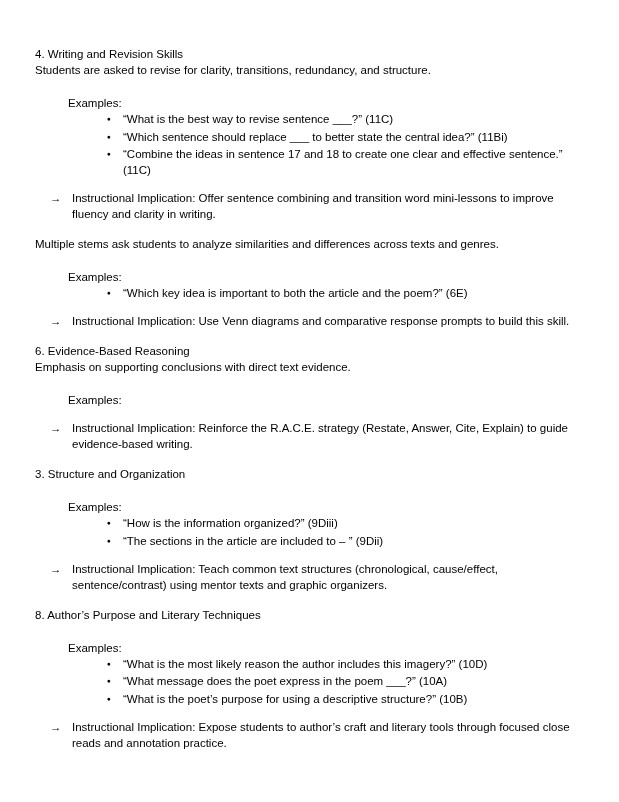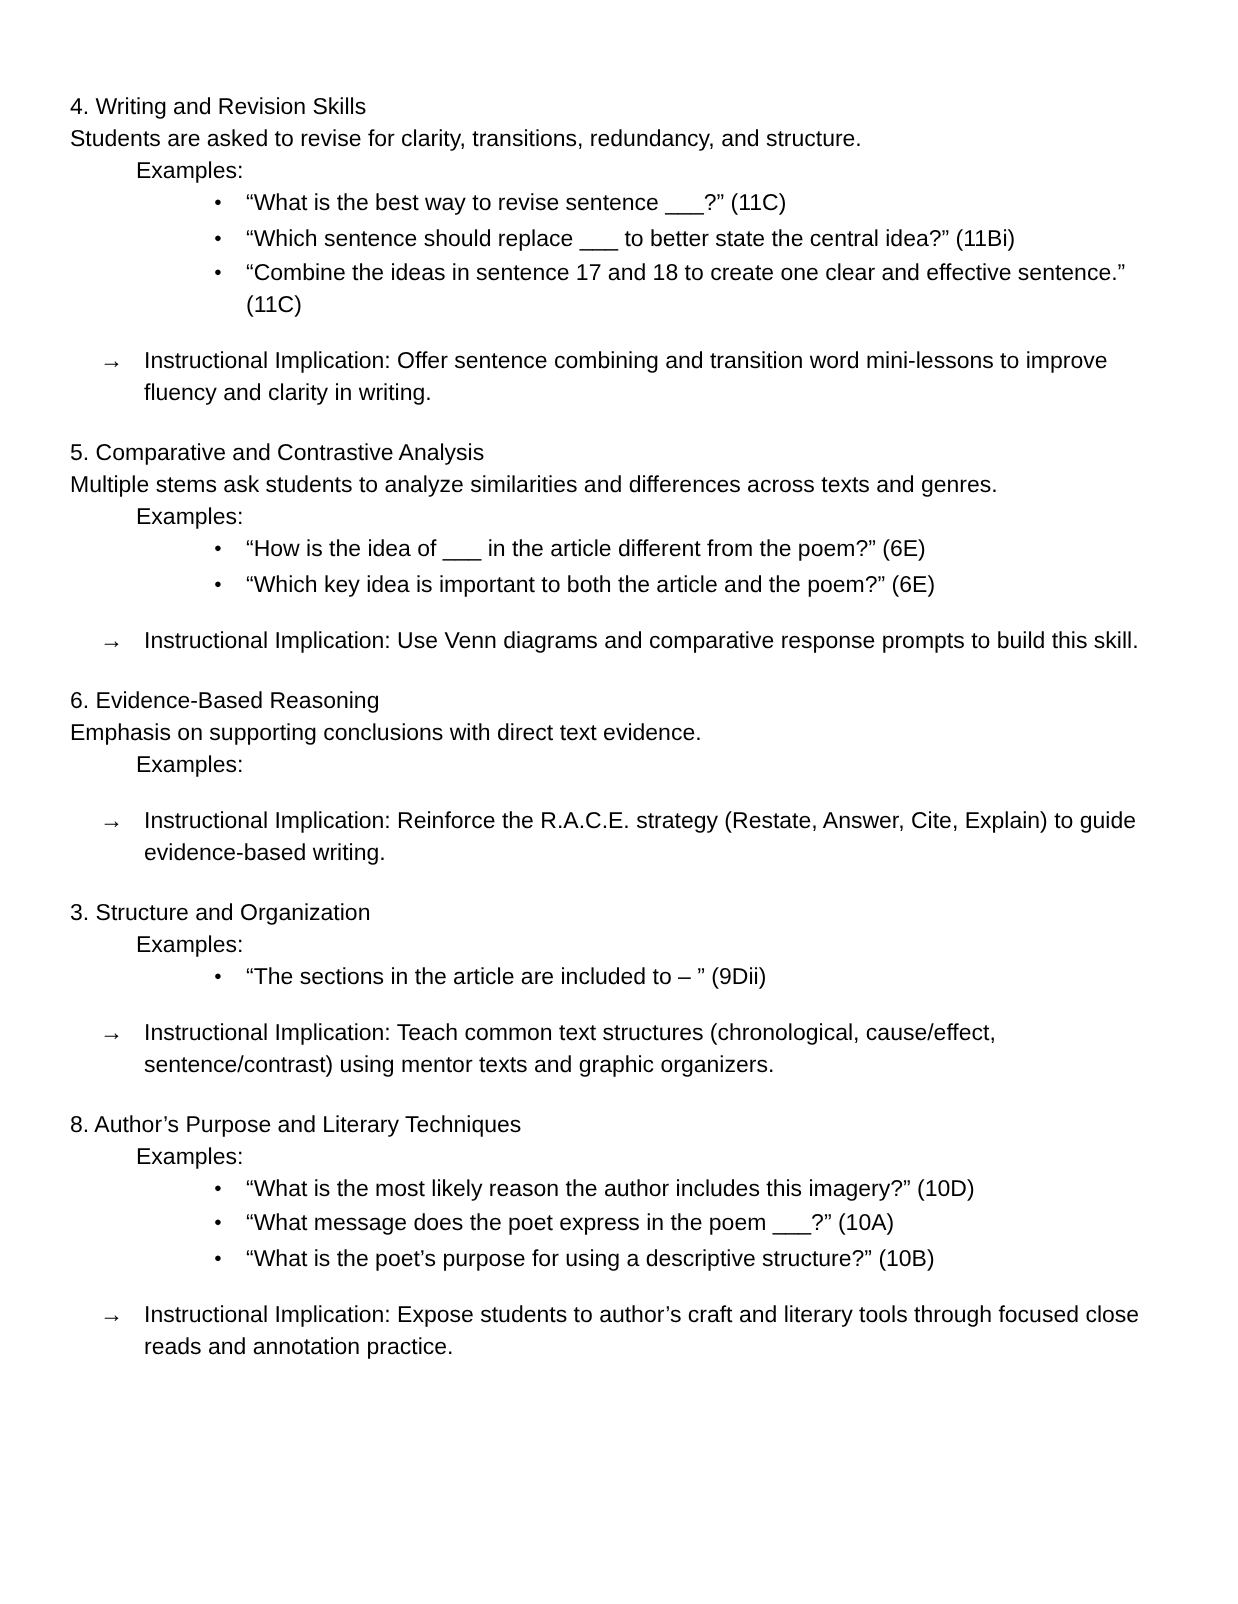--- a/index.html
+++ b/index.html
@@ -19,21 +19,21 @@
   }
   .doc {
     box-sizing: border-box;
     width: 619px;
     height: 802px;
     padding: 46px 30px 10px 35px;
     background: #ffffff;
   }
   .section { margin: 0 0 14px 0; }
   .sec-title, .sec-desc { margin: 0; font-weight: normal; }
-  .examples-label { margin: 0 0 0 33px; }
+  .examples-label { margin: 17px 0 0 33px; }
   ul.example-list {
     list-style: none;
     margin: 0;
     padding: 0 0 0 72px;
   }
   li.example {
     display: flex;
     align-items: flex-start;
     margin: 0 0 1.5px 0;
   }
@@ -79,28 +79,23 @@
         <span class="example-text">“Combine the ideas in sentence 17 and 18 to create one clear and effective sentence.” (11C)</span>
       </li>
     </ul>
     <div class="implication">
       <span class="arrow">→</span>
       <span class="implication-text">Instructional Implication: Offer sentence combining and transition word mini-lessons to improve fluency and clarity in writing.</span>
     </div>
   </div>
 
   <div class="section">
-    <p class="sec-title">5. Comparative and Contrastive Analysis</p>
     <p class="sec-desc">Multiple stems ask students to analyze similarities and differences across texts and genres.</p>
     <p class="examples-label">Examples:</p>
     <ul class="example-list">
-      <li class="example">
-        <span class="bullet">●</span>
-        <span class="example-text">“How is the idea of ___ in the article different from the poem?” (6E)</span>
-      </li>
       <li class="example">
         <span class="bullet">●</span>
         <span class="example-text">“Which key idea is important to both the article and the poem?” (6E)</span>
       </li>
     </ul>
     <div class="implication">
       <span class="arrow">→</span>
       <span class="implication-text">Instructional Implication: Use Venn diagrams and comparative response prompts to build this skill.</span>
     </div>
   </div>
@@ -112,20 +107,24 @@
     <div class="implication">
       <span class="arrow">→</span>
       <span class="implication-text">Instructional Implication: Reinforce the R.A.C.E. strategy (Restate, Answer, Cite, Explain) to guide evidence-based writing.</span>
     </div>
   </div>
 
   <div class="section">
     <p class="sec-title">3. Structure and Organization</p>
     <p class="examples-label">Examples:</p>
     <ul class="example-list">
+      <li class="example">
+        <span class="bullet">●</span>
+        <span class="example-text">“How is the information organized?” (9Diii)</span>
+      </li>
       <li class="example">
         <span class="bullet">●</span>
         <span class="example-text">“The sections in the article are included to – ” (9Dii)</span>
       </li>
     </ul>
     <div class="implication">
       <span class="arrow">→</span>
       <span class="implication-text">Instructional Implication: Teach common text structures (chronological, cause/effect, sentence/contrast) using mentor texts and graphic organizers.</span>
     </div>
   </div>

